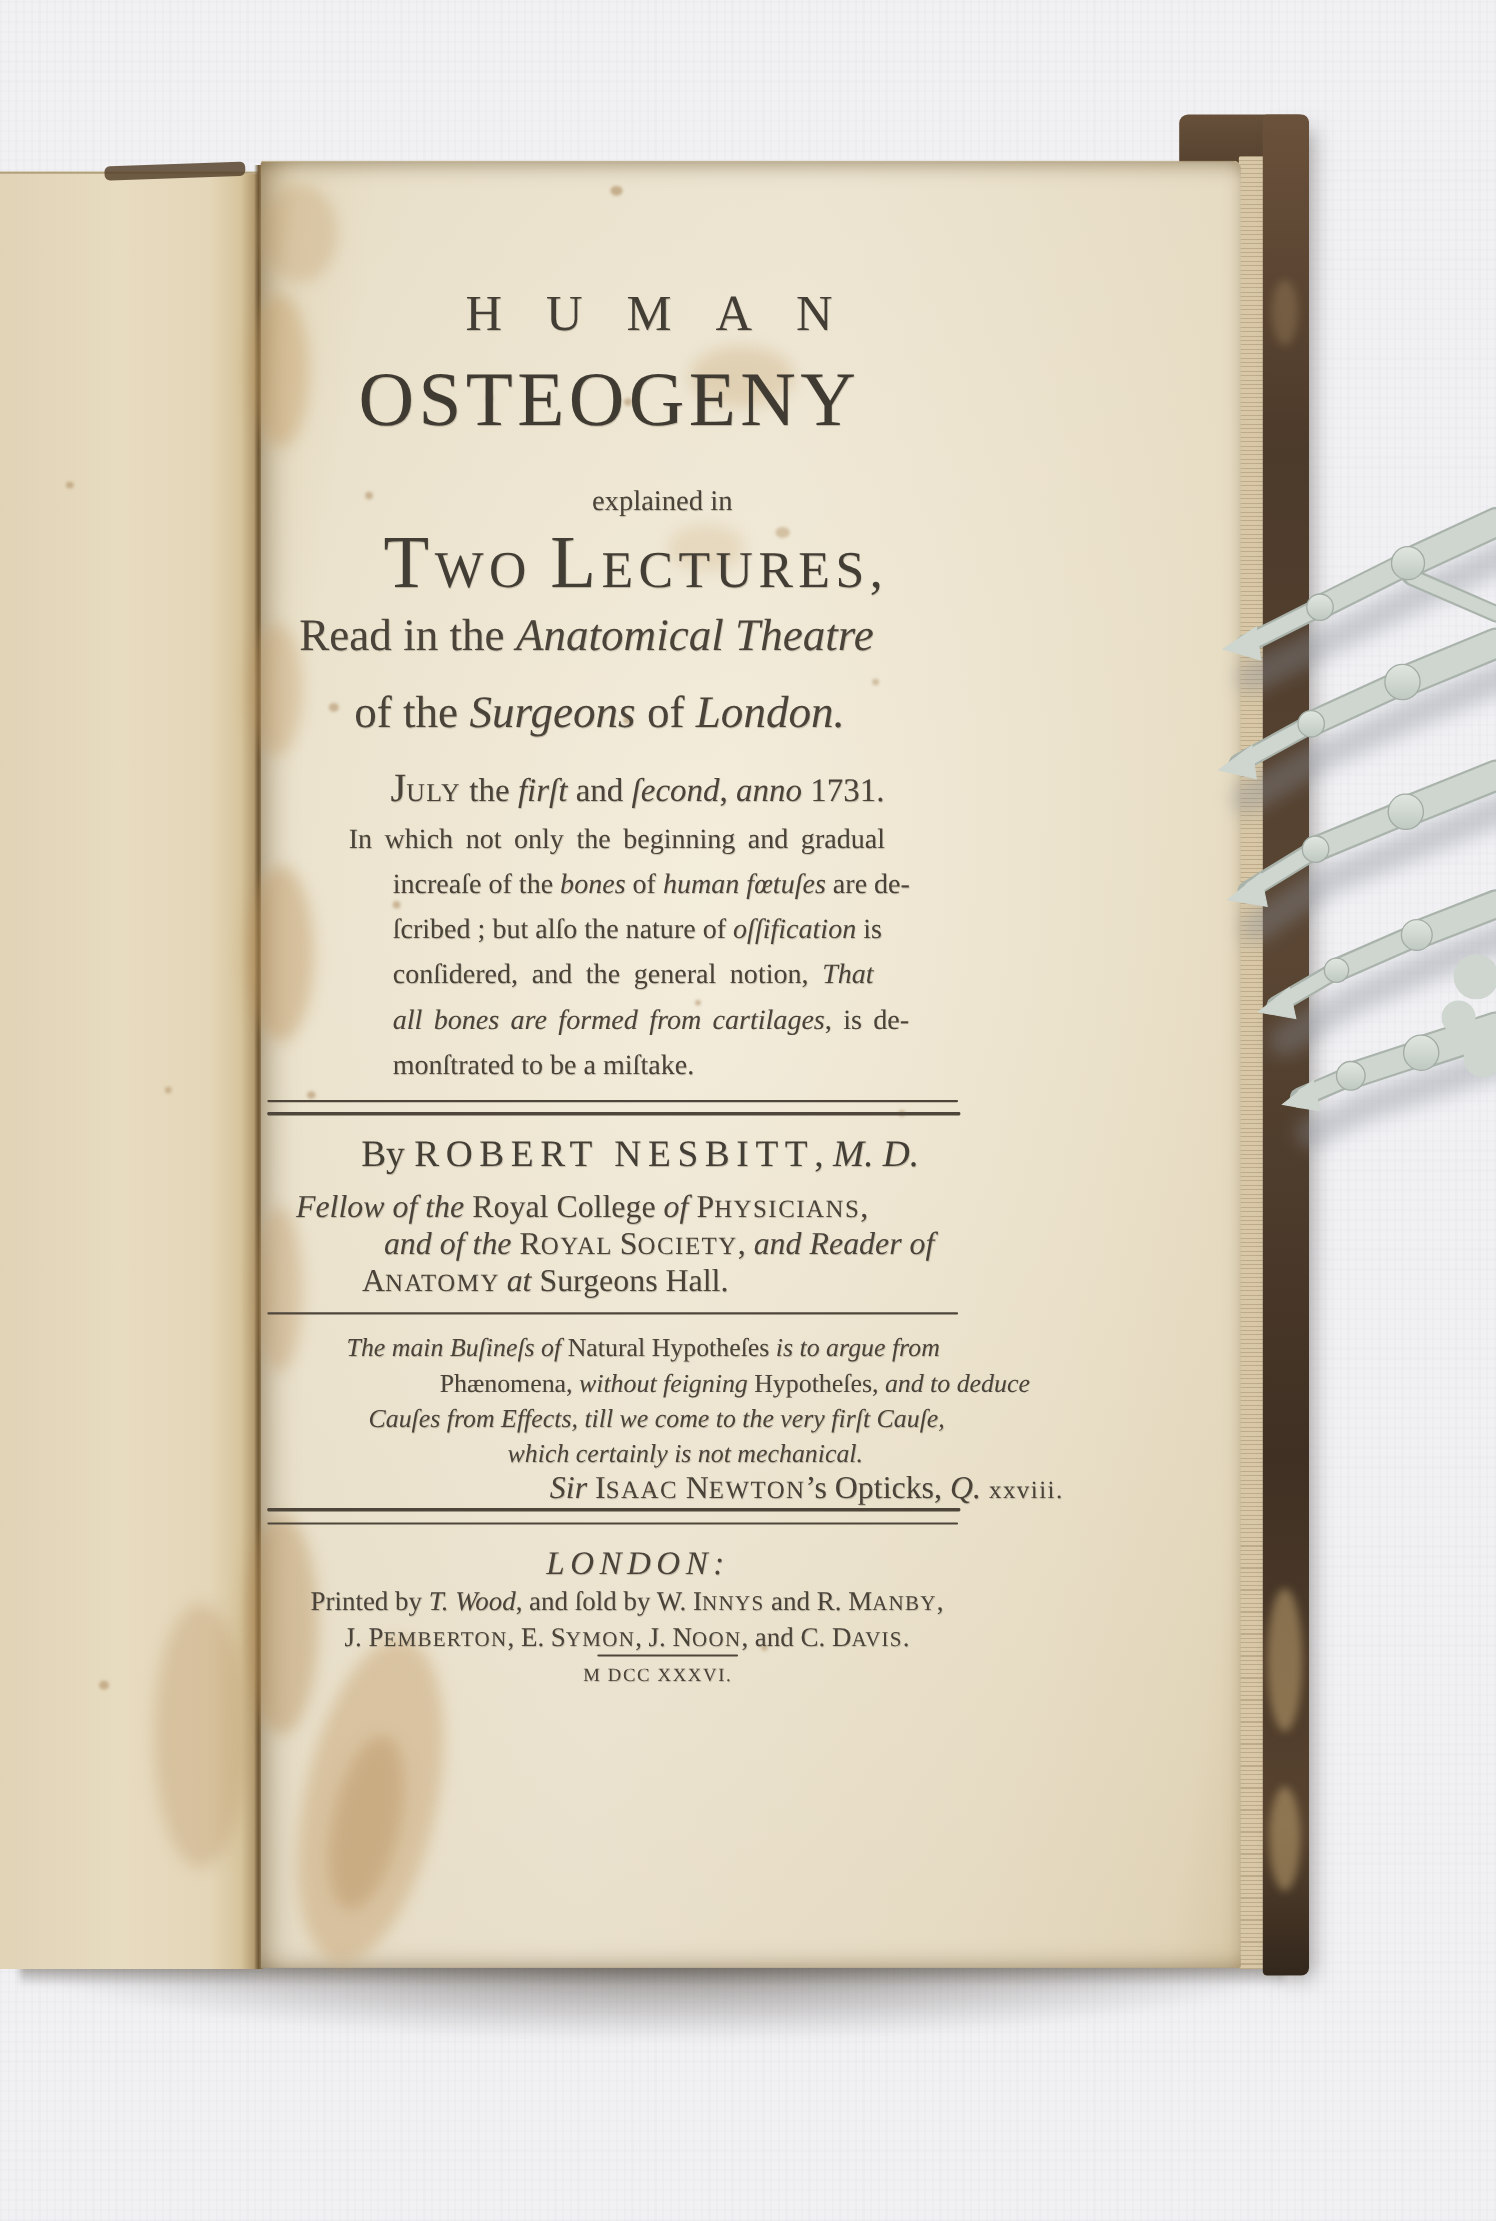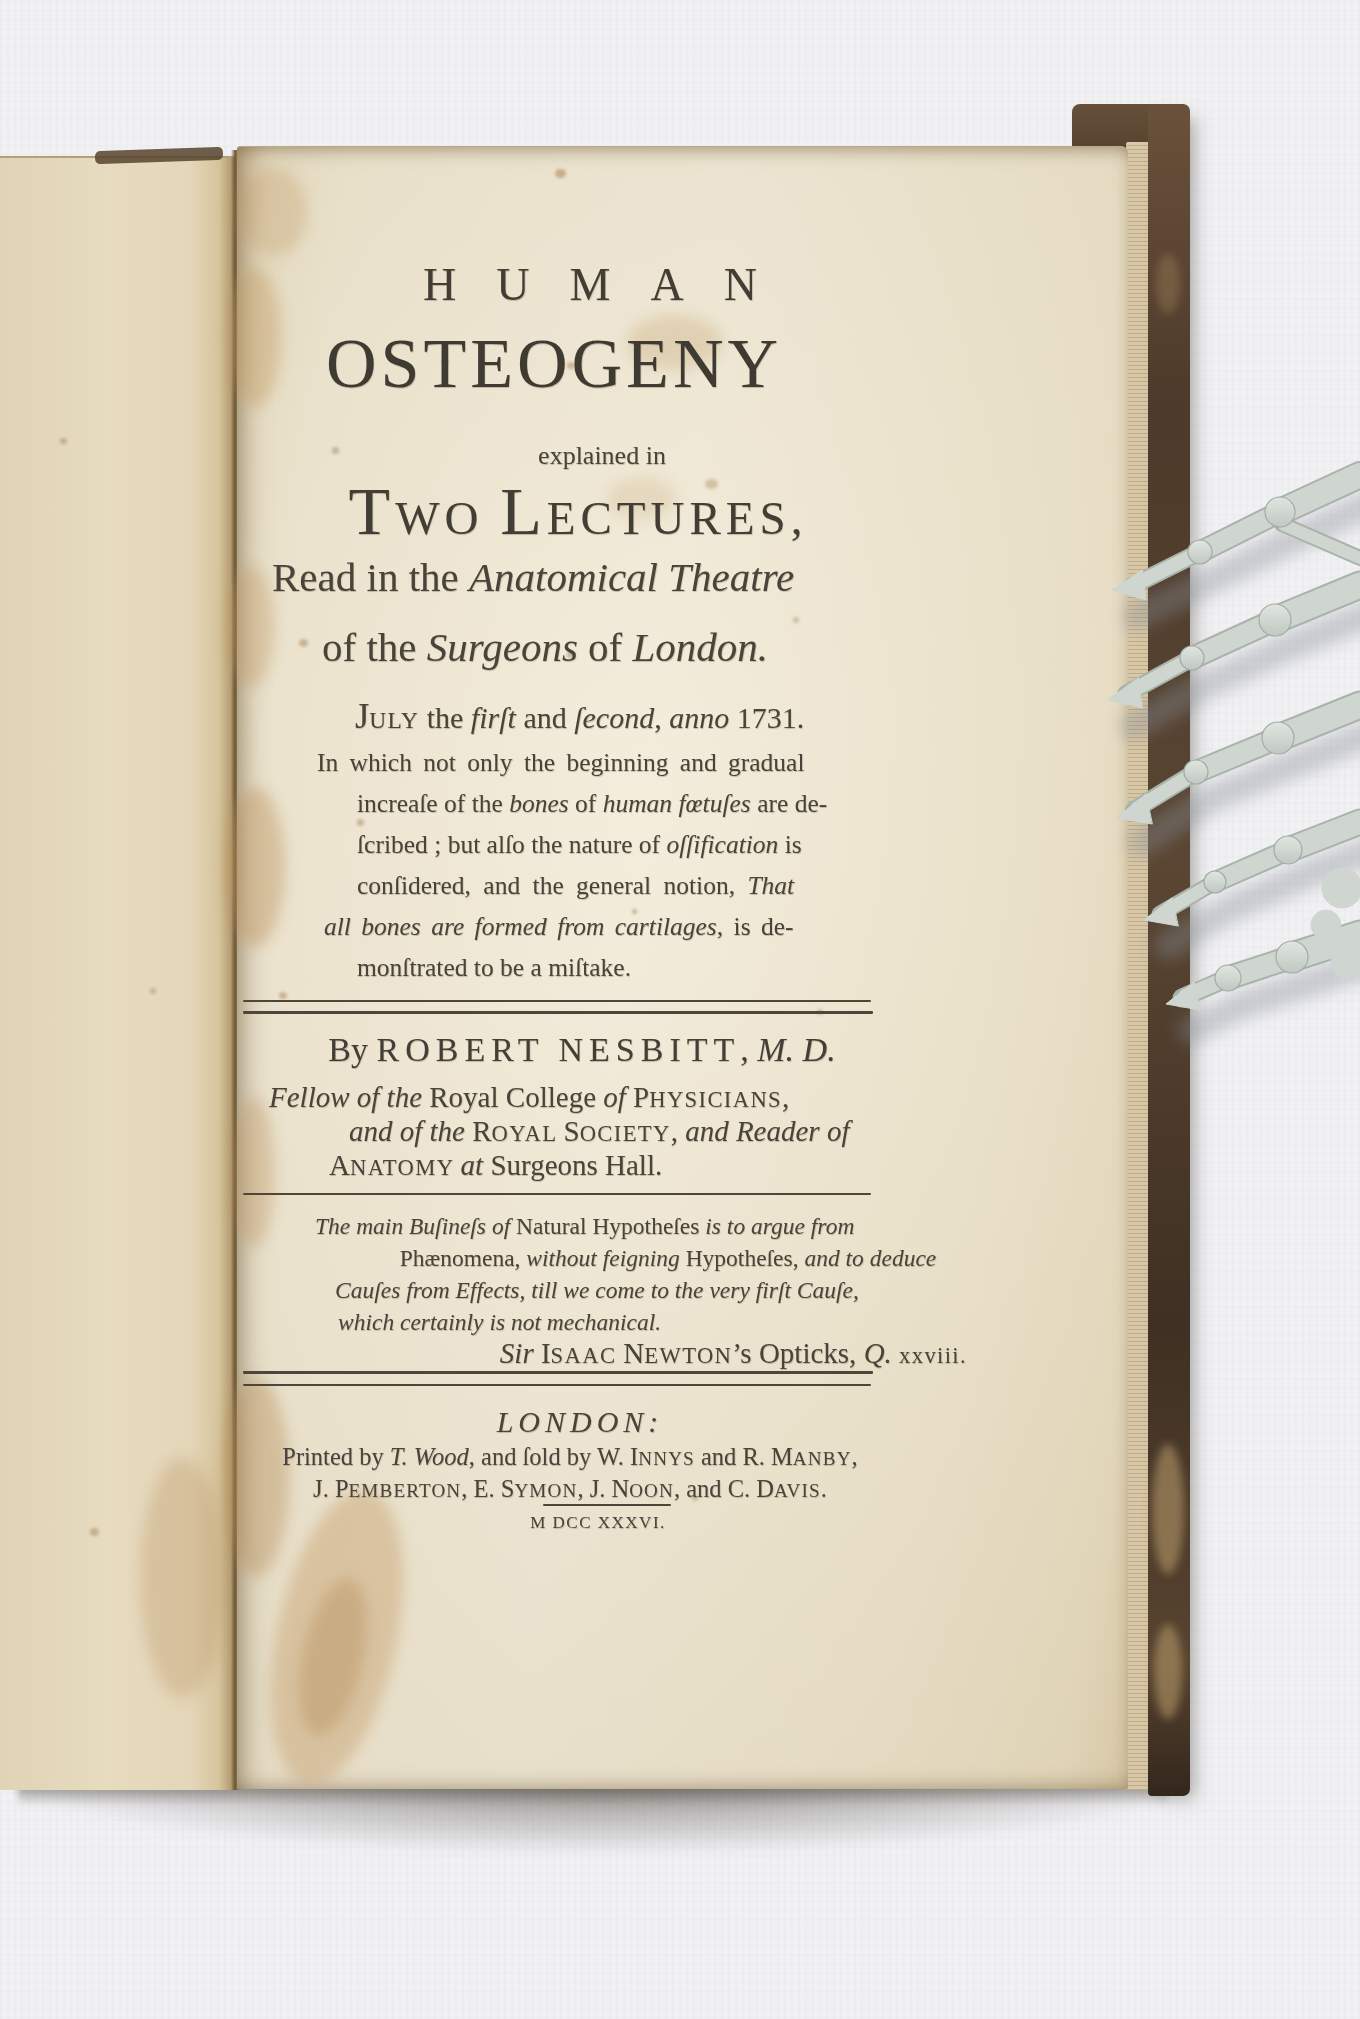--- a/index.html
+++ b/index.html
@@ -71,32 +71,32 @@
   .l-two{top:326px;font-size:47px;letter-spacing:5px;left:8px;color:#433e35;}
   .l-two .ini{font-size:68px;}
   .l-read1{top:408px;font-size:41px;padding-left:35px;}
   .l-read2{top:478px;font-size:41px;padding-left:85px;}
   .l-july{top:548px;font-size:30px;padding-left:118px;}
   .l-para{font-size:25.5px;}
   .p1{top:602px;padding-left:80px;word-spacing:5px;}
   .p2{top:643px;padding-left:120px;}
   .p3{top:684px;padding-left:120px;}
   .p4{top:725px;padding-left:120px;word-spacing:6px;}
-  .p5{top:766px;padding-left:87px;word-spacing:4px;}
+  .p5{top:766px;padding-left:120px;word-spacing:4px;}
   .p6{top:807px;padding-left:120px;}
   .l-by{top:884px;font-size:34px;left:12px;color:#443f36;}
   .l-fel{font-size:29px;}
   .f1{top:934px;padding-left:32px;}
   .f2{top:968px;padding-left:112px;}
   .f3{top:1002px;padding-left:92px;}
   .l-quote{font-size:23.5px;}
   .q1{top:1066px;padding-left:78px;}
   .q2{top:1098px;padding-left:98px;text-align:center;}
   .q3{top:1130px;padding-left:98px;}
-  .q4{top:1162px;padding-left:101px;}
+  .q4{top:1162px;padding-left:53px;text-align:center;}
   .l-attr{top:1190px;font-size:29px;width:730px;text-align:right;}
   .l-london{top:1258px;font-size:30px;letter-spacing:5px;left:10px;font-style:italic;}
   .l-imp{font-size:24.5px;}
   .i1{top:1296px;}
   .i2{top:1328px;}
   .l-date{top:1366px;font-size:17px;letter-spacing:1.5px;left:28px;}
 
   .rule{position:absolute;background:#4e463a;border-radius:1px;}
   .ruleA{left:6px;top:853px;width:628px;height:2px;}
   .ruleB{left:6px;top:864px;width:630px;height:3px;}

